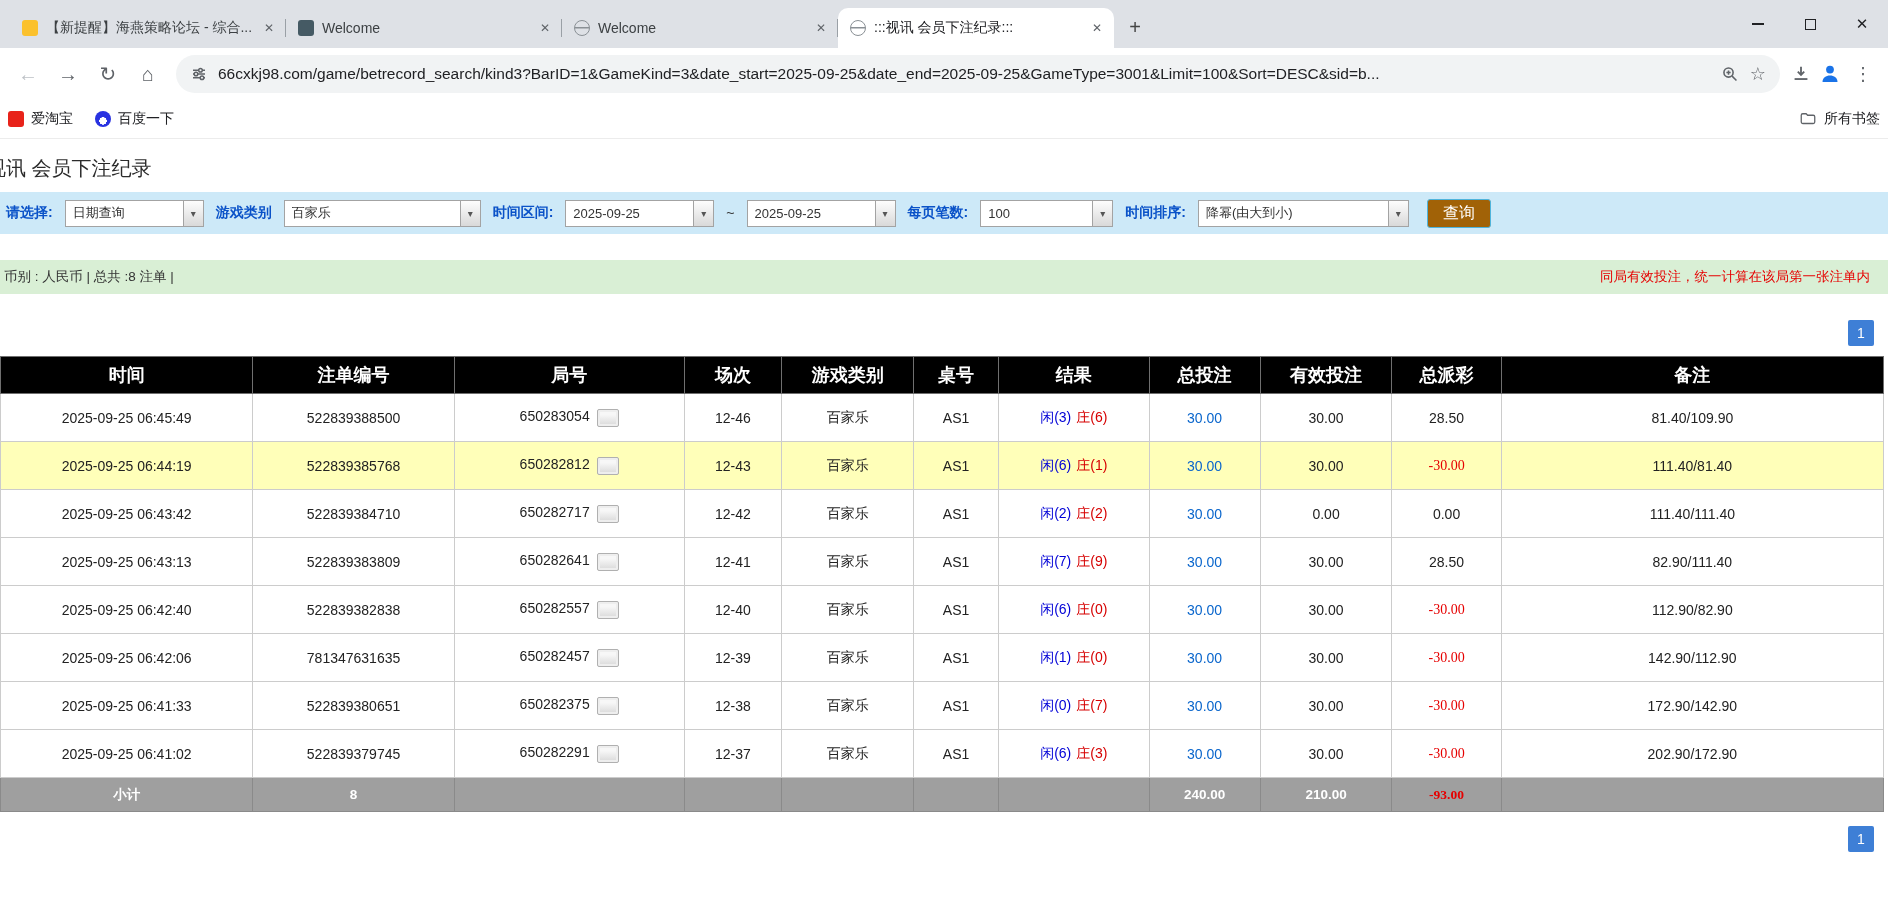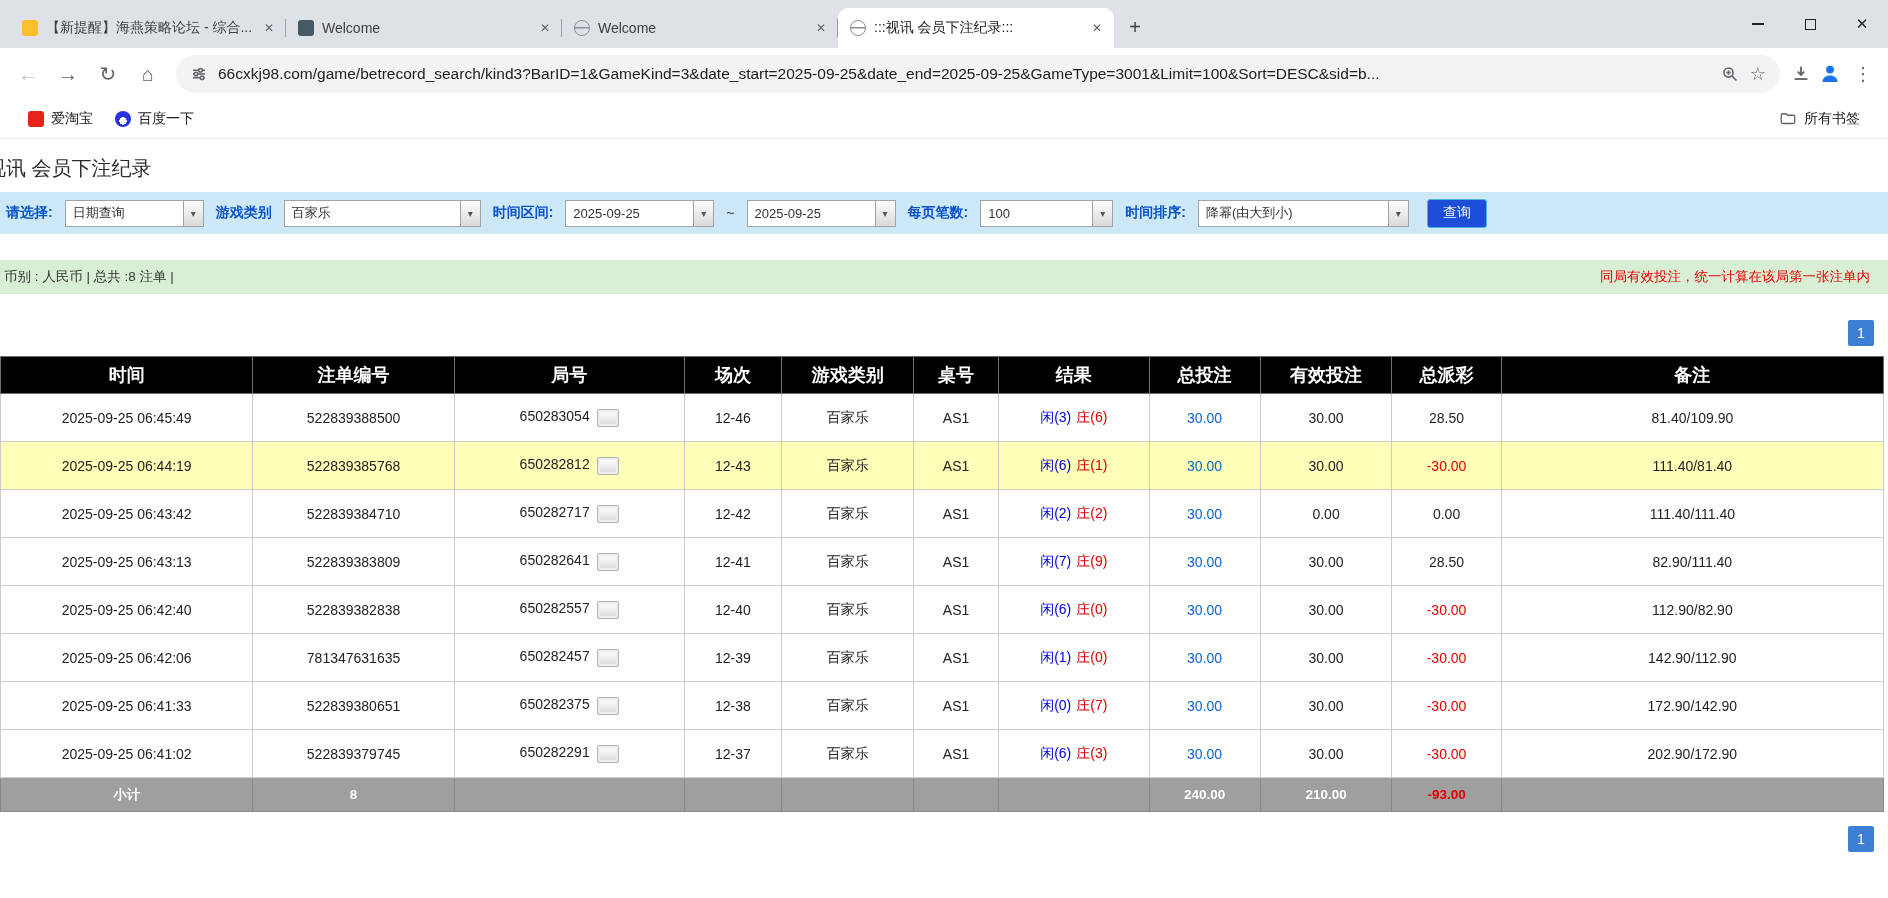--- a/index.html
+++ b/index.html
@@ -34,21 +34,21 @@
             color:#5f6368;border-radius:50%;cursor:pointer;flex:0 0 auto;}
   .nav-icon.disabled{color:#bdc1c6;}
   .omnibox{flex:1;height:38px;background:#f1f3f4;border-radius:19px;display:flex;align-items:center;
            padding:0 14px;gap:10px;margin:16px 6px;overflow:hidden;}
   .url{flex:1;font-size:15.5px;color:#202124;white-space:nowrap;overflow:hidden;}
   .omni-glyph{color:#5f6368;font-size:18px;flex:0 0 auto;cursor:pointer;}
   .tb-right{display:flex;align-items:center;gap:6px;}
   .menu-dots{font-size:18px;color:#5f6368;width:30px;text-align:center;cursor:pointer;}
 
   
-  .bookmarks{height:38px;display:flex;align-items:center;padding:0 28px;gap:22px;font-size:14px;
+  .bookmarks{height:38px;display:flex;align-items:center;padding:0 8px;gap:22px;font-size:14px;
              color:#202124;background:#fff;border-bottom:1px solid #ececec;}
   .bookmark{display:flex;align-items:center;gap:7px;cursor:pointer;white-space:nowrap;}
   .bm-icon{width:16px;height:16px;border-radius:3px;flex:0 0 auto;}
   .bm-icon.red{background:#e8231a;}
   .bm-icon.baidu{background:#2932e1;border-radius:50%;
      background-image:radial-gradient(circle at 50% 62%, #fff 0 28%, transparent 30%);}
   .bm-spacer{flex:1;}
 
   
   .content{background:#fff;}
@@ -56,41 +56,41 @@
   .filterbar{background:#cde9f8;height:42px;display:flex;align-items:center;gap:12px;padding:0 6px;font-size:14px;}
   .flabel{color:#0a52c8;font-weight:bold;white-space:nowrap;}
   .combo{display:inline-flex;height:27px;}
   .combo input{border:1px solid #a3a3a3;border-right:none;padding:0 7px;font-size:13px;height:100%;
                box-sizing:border-box;background:#fff;color:#333;font-family:inherit;outline:none;}
   .combo .dd{width:21px;background:linear-gradient(#fdfdfd,#d9d9d9);border:1px solid #a3a3a3;display:flex;
              align-items:center;justify-content:center;font-size:10px;color:#555;box-sizing:border-box;cursor:pointer;}
   .w-query input{width:118px;} .w-game input{width:176px;} .w-date input{width:128px;}
   .w-size input{width:112px;} .w-sort input{width:190px;}
   .tilde{color:#333;}
-  .search-btn{background:#1d4ed8;color:#fff;border:1px solid #4fb4dc;height:29px;padding:0 15px;font-size:14px;
+  .search-btn{background:#a16207;color:#fff;border:1px solid #4fb4dc;height:29px;padding:0 15px;font-size:16px;
               border-radius:3px;margin-left:6px;cursor:pointer;font-family:inherit;}
 
   .summarybar{background:#d9efd5;height:34px;display:flex;align-items:center;justify-content:space-between;
               padding:0 18px 0 4px;font-size:13.5px;color:#333;margin-top:26px;gap:8px;}
   .sum-right{color:#e60000;}
 
   .pager-row{display:flex;justify-content:flex-end;padding:26px 14px 10px 0;}
   .pager-row.bottom{padding:14px 14px 10px 0;}
   .page-btn{min-width:26px;height:26px;background:#3e7fd6;color:#fff;display:flex;align-items:center;
             justify-content:center;font-size:14px;border-radius:2px;cursor:pointer;}
 
   
   table{width:calc(100% - 4px);border-collapse:collapse;table-layout:fixed;}
   th{background:#000;color:#fff;font-weight:bold;height:34px;font-size:18px;border:1px solid #6f6f6f;}
   td{height:45px;text-align:center;font-size:14px;color:#222;border:1px solid #ccc;overflow:hidden;white-space:nowrap;}
   tr.highlighted td{background:#ffffb9;}
   .player{color:#0000d6;margin-right:5px;}
   .banker{color:#d60000;}
   .betlink{color:#0a66cc;cursor:pointer;}
-  .neg{color:#e60000 !important;}
+  .neg{color:#e60000 !important;font-family:Liberation Serif, serif;}
   .round-icon{display:inline-block;width:20px;height:16px;border:1px solid #b0b0b0;border-radius:2px;
               background:linear-gradient(#f7f7f7 30%,#d8d8d8);margin-left:7px;vertical-align:middle;cursor:pointer;
               box-shadow:inset 0 0 0 2px #eee;}
   tbody.tfootr td{background:#9f9f9f;color:#fff;font-weight:bold;height:31px;border:1px solid #8a8a8a;font-size:13.5px;}
 </style>
 </head>
 <body>
 
 <div class="screen">
 

